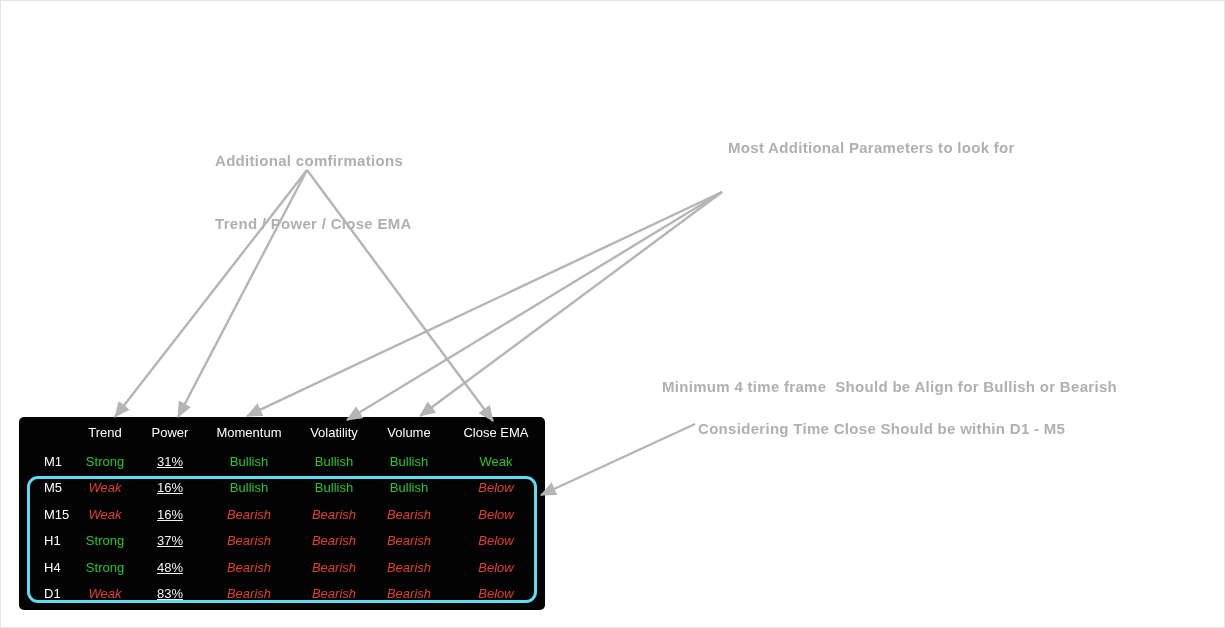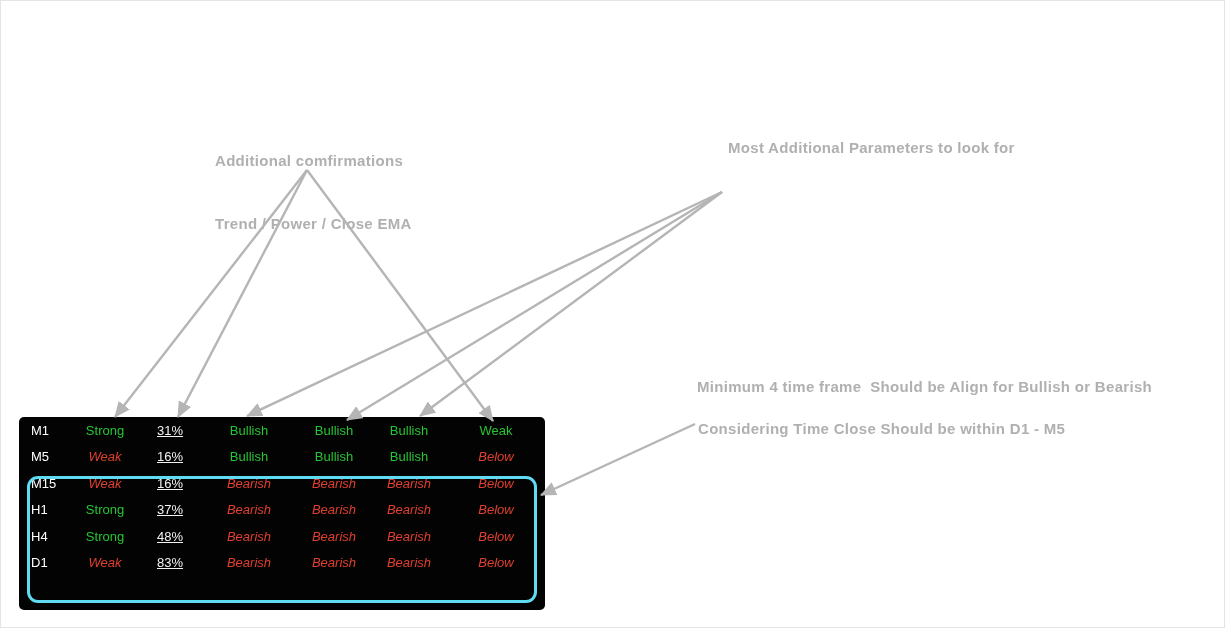--- a/index.html
+++ b/index.html
@@ -49,21 +49,21 @@
   }
   .trow {
     display: grid;
     grid-template-columns: 52px 68px 62px 96px 74px 76px 98px;
     align-items: center;
     height: 26.5px;
     font-size: 13px;
   }
   .trow.header-row { height: 31px; }
   .cell { text-align: center; }
-  .cell.tf { text-align: left; padding-left: 12px; color: #ffffff; }
+  .cell.tf { text-align: left; padding-left: 25px; color: #ffffff; }
   .header-cell { color: #ffffff; }
   .cell.green { color: var(--green, #27c434); }
   .cell.red   { color: var(--red, #e0402e); font-style: italic; }
   .cell.white { color: var(--white-val, #f2f2f2); text-decoration: underline; }
 
   .highlight-box {
     position: absolute;
     left: 8px; top: 59px;
     width: 510px; height: 127px;
     border: 3px solid var(--cyan, #5fdcf2);
@@ -78,24 +78,33 @@
 
 <div class="canvas">
 
   <div class="note" style="left:215px; top:108px;">
     <div>Additional comfirmations</div>
     <div>Trend / Power / Close EMA</div>
   </div>
 
   <div class="note" style="left:728px; top:137px;">Most Additional Parameters to look for</div>
 
-  <div class="note" style="left:697px; top:376px;">Minimum 4 time frame  Should be Align for Bullish or Bearish</div>
+  <div class="note" style="left:662px; top:376px;">Minimum 4 time frame  Should be Align for Bullish or Bearish</div>
   <div class="note" style="left:698px; top:418px;">Considering Time Close Should be within D1 - M5</div>
 
   <div class="panel">
+    <div class="trow header-row">
+        <div class="cell header-cell tf"></div>
+        <div class="cell header-cell">Trend</div>
+        <div class="cell header-cell">Power</div>
+        <div class="cell header-cell">Momentum</div>
+        <div class="cell header-cell">Volatility</div>
+        <div class="cell header-cell">Volume</div>
+        <div class="cell header-cell">Close EMA</div>
+      </div>
     <div>
         <div class="trow">
           <div class="cell tf">M1</div>
           <div class="cell green">Strong</div>
           <div class="cell white">31%</div>
           <div class="cell green">Bullish</div>
           <div class="cell green">Bullish</div>
           <div class="cell green">Bullish</div>
           <div class="cell green">Weak</div>
         </div>

